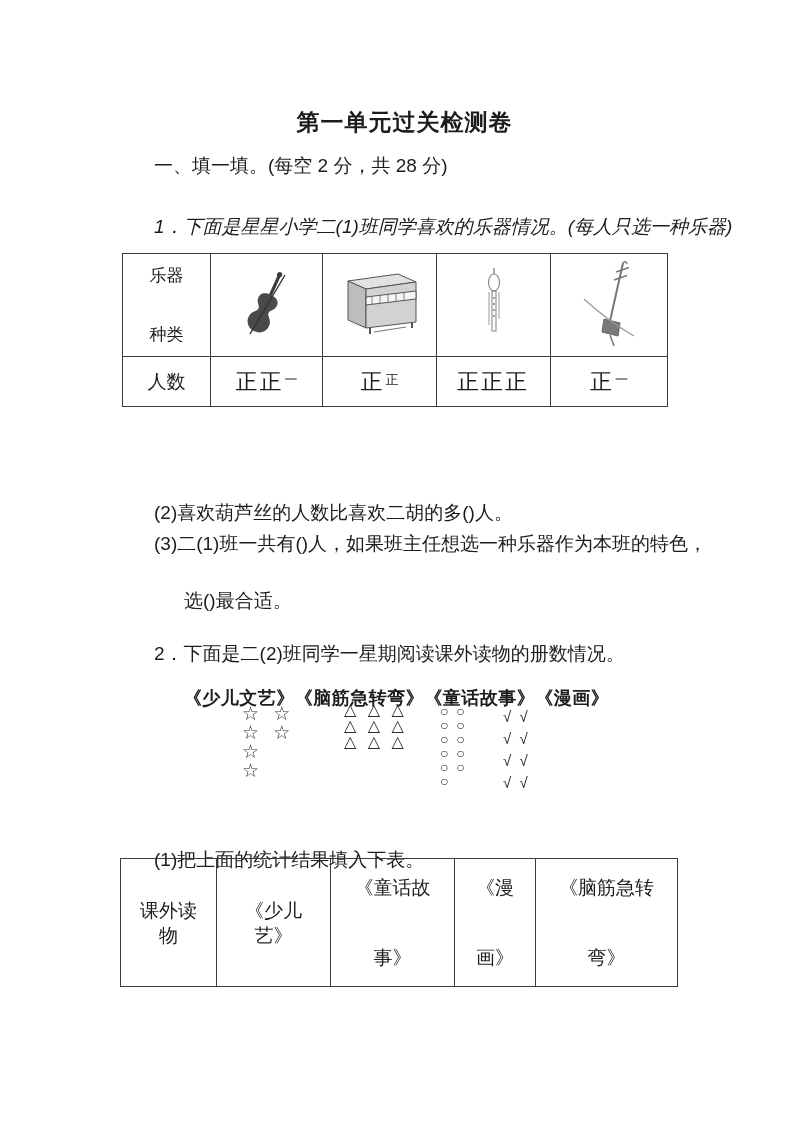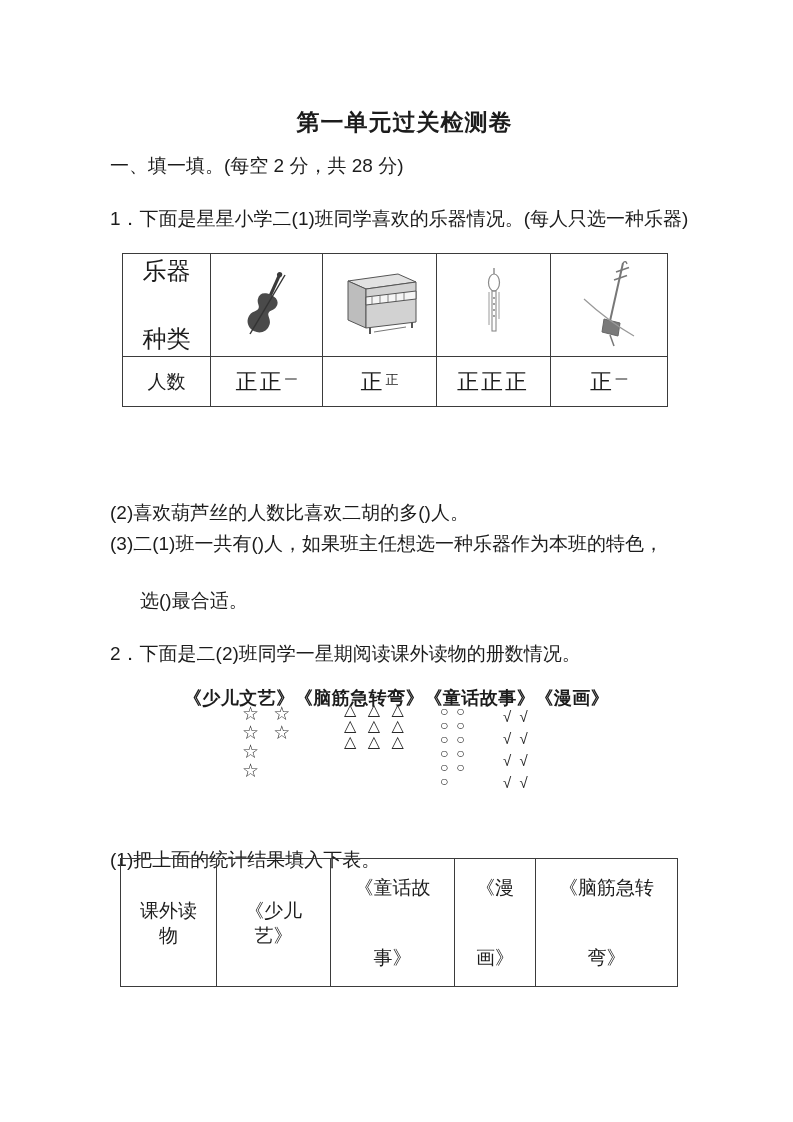--- a/index.html
+++ b/index.html
@@ -7,21 +7,21 @@
   .page {
     position: relative;
     width: 793px;
     height: 1122px;
     background: #ffffff;
     color: #1c1c1c;
     font-family: "Liberation Sans", sans-serif;
     overflow: hidden;
     margin: 0 auto;
   }
-  .abs { position: absolute; white-space: nowrap; }
+  .abs { position: absolute; white-space: nowrap; margin-left: 44px; }
   .title {
     position: absolute;
     top: 107px; left: 0; width: 100%;
     text-align: center;
     font-size: 23px;
     font-weight: 700;
     letter-spacing: 1px;
     padding-left: 16px;
   }
   .bodyline { font-size: 19px; }
@@ -34,21 +34,21 @@
     table-layout: fixed;
   }
   table.t1 td {
     border: 1.5px solid #3b3b3b;
     text-align: center;
     vertical-align: middle;
     padding: 0;
   }
   table.t1 tr.r1 td { height: 103px; }
   table.t1 tr.r2 td { height: 50px; }
-  .stacked { display: flex; flex-direction: column; align-items: center; gap: 36px; font-size: 24px; }
+  .stacked { display: flex; flex-direction: column; align-items: center; gap: 36px; font-size: 17px; }
   .tally { font-size: 22px; letter-spacing: 2px; }
   .tsuf { font-size: 13px; vertical-align: 5px; letter-spacing: 0; margin-left: 1px; }
   .countlbl { font-size: 19px; margin-top: 47px; }
 
   
   .picto { position: absolute; left: 0; top: 686px; width: 793px; height: 112px; }
   .picto-header {
     position: absolute; top: 0; left: 0; width: 100%;
     display: flex; justify-content: center;
     font-family: "Liberation Serif", serif;
@@ -83,21 +83,21 @@
 </style>
 </head>
 <body>
 
 <div class="page">
 
   <div class="title">第一单元过关检测卷</div>
 
   <div class="abs bodyline" style="left:110px; top:153px;">一、填一填。(每空 2 分，共 28 分)</div>
 
-  <div class="abs bodyline" style="left:110px; top:206px;">1．下面是星星小学二(1)班同学喜欢的乐器情况。(每人只选一种乐器)</div>
+  <div class="abs bodyline" style="left:110px; top:214px;font-style:italic;">1．下面是星星小学二(1)班同学喜欢的乐器情况。(每人只选一种乐器)</div>
 
   <table class="t1">
     <colgroup>
       <col style="width:88px">
         <col style="width:112px">
         <col style="width:114px">
         <col style="width:114px">
         <col style="width:117px">
     </colgroup>
     <tbody>

